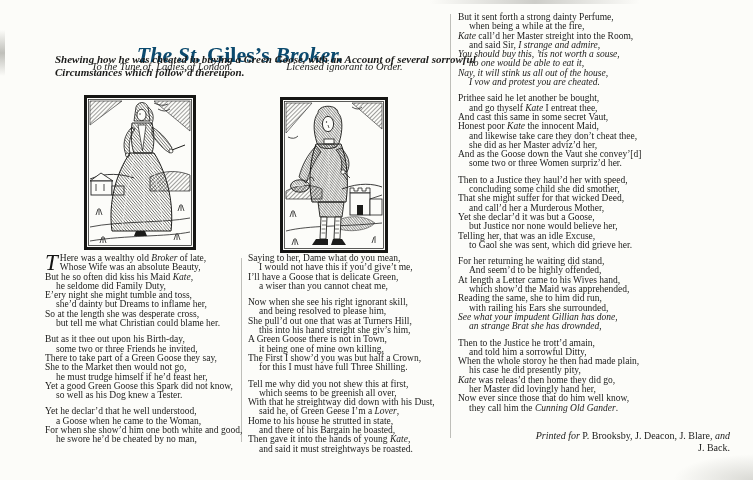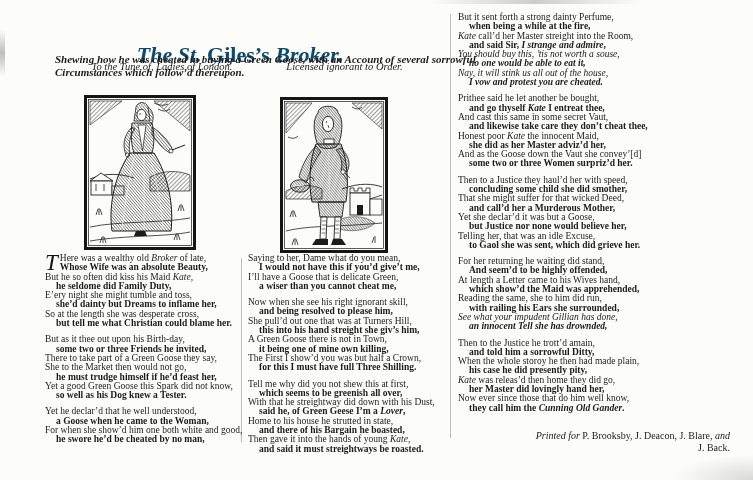--- a/index.html
+++ b/index.html
@@ -22,21 +22,21 @@
   .tune-caption{left:72px;width:180px;}
   .license-caption{left:262px;width:165px;}
   .woodcut{position:absolute;background:#fcfcf9;}
   .woodcut svg{display:block;width:100%;height:100%;}
   .verse-col{position:absolute;font-size:9.5px;line-height:9.3px;}
   .col1{left:45px;top:254px;width:200px;}
   .col2{left:248px;top:254px;width:202px;}
   .col3{left:458px;top:13px;width:272px;}
   .stanza{margin-bottom:7px;}
   .line{white-space:nowrap;}
-  .line.indent{padding-left:11px;font-weight:bold;}
+  .line.indent{padding-left:11px;}
   .dropcap{
     float:left;font-size:23px;line-height:18px;font-style:italic;
     margin:0 2px 0 0;color:#141413;
   }
   .imprint{
     margin-top:8px;text-align:right;font-size:10px;line-height:12px;
   }
   .divider{position:absolute;width:1px;background:#8b8b85;opacity:.55;}
   .divider.d1{left:241px;top:258px;height:184px;}
   .divider.d2{left:450px;top:14px;height:424px;}
@@ -250,22 +250,22 @@
         <div class="line indent">and said Sir, <i>I strange and admire</i>,</div>
         <div class="line"><i>You should buy this, ’tis not worth a souse,</i></div>
         <div class="line indent"><i>no one would be able to eat it,</i></div>
         <div class="line"><i>Nay, it will stink us all out of the house,</i></div>
         <div class="line indent"><i>I vow and protest you are cheated.</i></div>
       </div>
       <div class="stanza">
         <div class="line">Prithee said he let another be bought,</div>
         <div class="line indent">and go thyself <i>Kate</i> I entreat thee,</div>
         <div class="line">And cast this same in some secret Vaut,</div>
+        <div class="line">Honest poor <i>Kate</i> the innocent Maid,</div>
         <div class="line indent">and likewise take care they don’t cheat thee,</div>
-        <div class="line">Honest poor <i>Kate</i> the innocent Maid,</div>
         <div class="line indent">she did as her Master adviz’d her,</div>
         <div class="line">And as the Goose down the Vaut she convey’[d]</div>
         <div class="line indent">some two or three Women surpriz’d her.</div>
       </div>
       <div class="stanza">
         <div class="line">Then to a Justice they haul’d her with speed,</div>
         <div class="line indent">concluding some child she did smother,</div>
         <div class="line">That she might suffer for that wicked Deed,</div>
         <div class="line indent">and call’d her a Murderous Mother,</div>
         <div class="line">Yet she declar’d it was but a Goose,</div>
@@ -274,21 +274,21 @@
         <div class="line indent">to Gaol she was sent, which did grieve her.</div>
       </div>
       <div class="stanza">
         <div class="line">For her returning he waiting did stand,</div>
         <div class="line indent">And seem’d to be highly offended,</div>
         <div class="line">At length a Letter came to his Wives hand,</div>
         <div class="line indent">which show’d the Maid was apprehended,</div>
         <div class="line">Reading the same, she to him did run,</div>
         <div class="line indent">with railing his Ears she surrounded,</div>
         <div class="line"><i>See what your impudent Gillian has done,</i></div>
-        <div class="line indent"><i>an innocent Tell she has drownded,</i></div>
+        <div class="line indent"><i>an strange Brat she has drownded,</i></div>
       </div>
       <div class="stanza">
         <div class="line">Then to the Justice he trott’d amain,</div>
         <div class="line indent">and told him a sorrowful Ditty,</div>
         <div class="line">When the whole storoy he then had made plain,</div>
         <div class="line indent">his case he did presently pity,</div>
         <div class="line"><i>Kate</i> was releas’d then home they did go,</div>
         <div class="line indent">her Master did lovingly hand her,</div>
         <div class="line">Now ever since those that do him well know,</div>
         <div class="line indent">they call him the <i>Cunning Old Gander</i>.</div>

